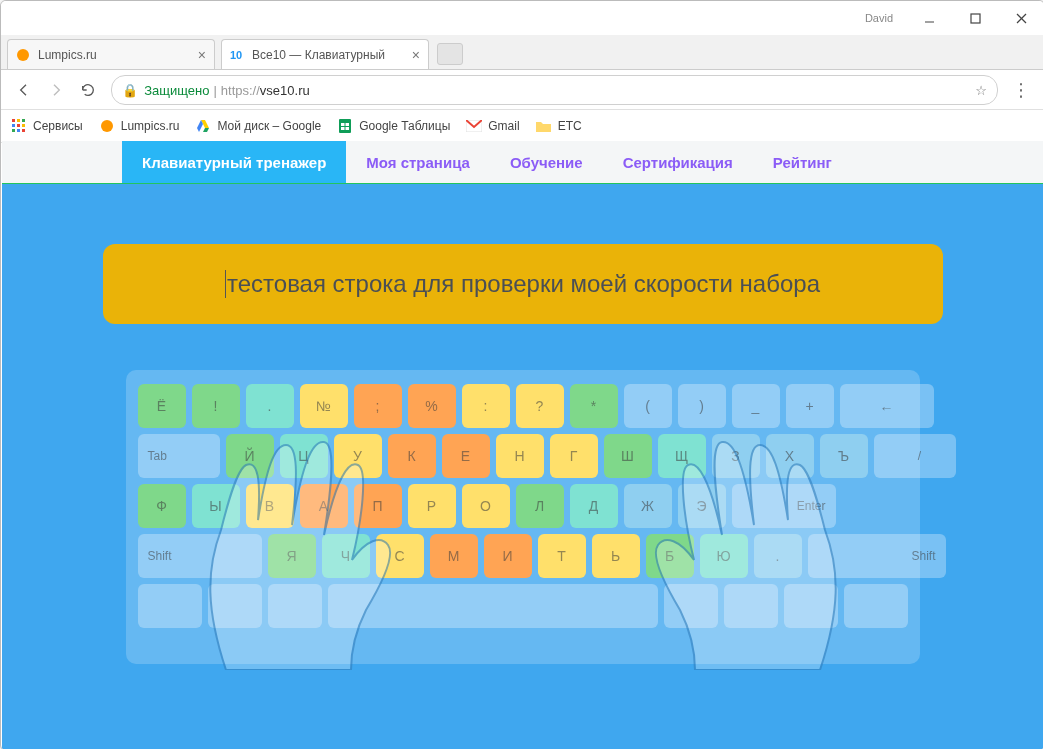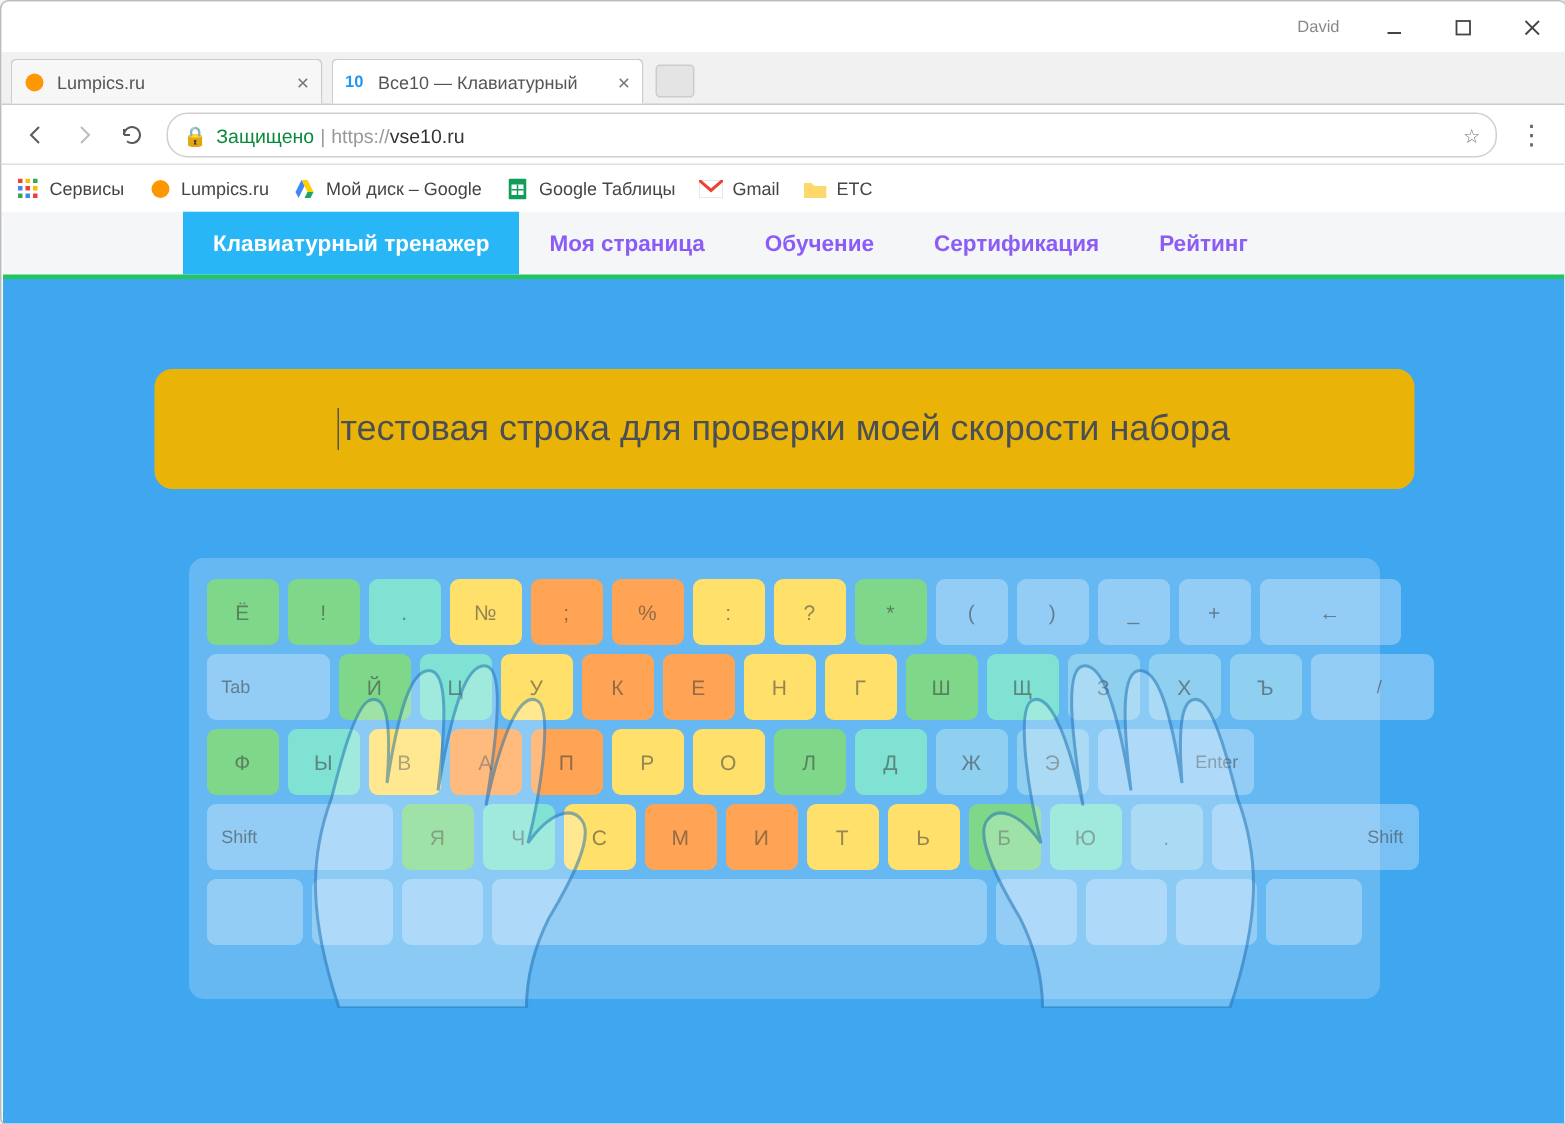--- a/index.html
+++ b/index.html
@@ -28,21 +28,21 @@
   .urlbox .host{color:#333}
   .urlbox .proto{color:#999}
   .star{margin-left:auto;color:#777}
   .kebab{width:30px;text-align:center;color:#666;font-size:18px;letter-spacing:0}
   
   .bmbar{height:32px;background:#fff;display:flex;align-items:center;border-bottom:1px solid #e0e0e0;padding:0 10px;gap:16px;font-size:12px;color:#444}
   .bm{display:flex;align-items:center;gap:6px}
   .bm .ico{width:16px;height:16px;display:flex;align-items:center;justify-content:center}
   
   .page{position:absolute;left:1px;right:1px;top:140px;bottom:1px;overflow:hidden}
-  .sitebar{height:42px;background:#f4f6f7;display:flex;align-items:stretch;padding-left:120px;border-bottom:3px solid #22c55e}
+  .sitebar{height:42px;background:#f4f6f7;display:flex;align-items:stretch;padding-left:120px;border-bottom:1px solid #22c55e}
   .siteitem{display:flex;align-items:center;padding:0 20px;font-size:15px;color:#8b5cf6;font-weight:bold;cursor:pointer}
   .siteitem.active{background:#29b6f6;color:#fff}
   .hero{background:#3fa7ef;height:calc(100% - 42px);position:relative;padding-top:60px;display:flex;flex-direction:column;align-items:center}
   .typearea{width:840px;height:80px;background:#eab308;border-radius:12px;display:flex;align-items:center;justify-content:center;font-size:24px;color:#4a4f55}
   .cursor{border-left:1.5px solid #555;margin-right:1px;height:28px;display:inline-block;vertical-align:middle}
   
   .kbwrap{margin-top:46px;width:770px;background:rgba(255,255,255,.20);border-radius:10px;padding:14px 12px 30px 12px;position:relative}
   .krow{display:flex;gap:6px;margin-bottom:6px}
   .key{height:44px;border-radius:6px;display:flex;align-items:center;justify-content:center;font-size:14px;color:rgba(60,60,60,.55);flex:0 0 auto;width:48px;background:rgba(255,255,255,.30)}
   .key.wide1{width:72px;justify-content:flex-start;padding-left:10px;font-size:12px}

